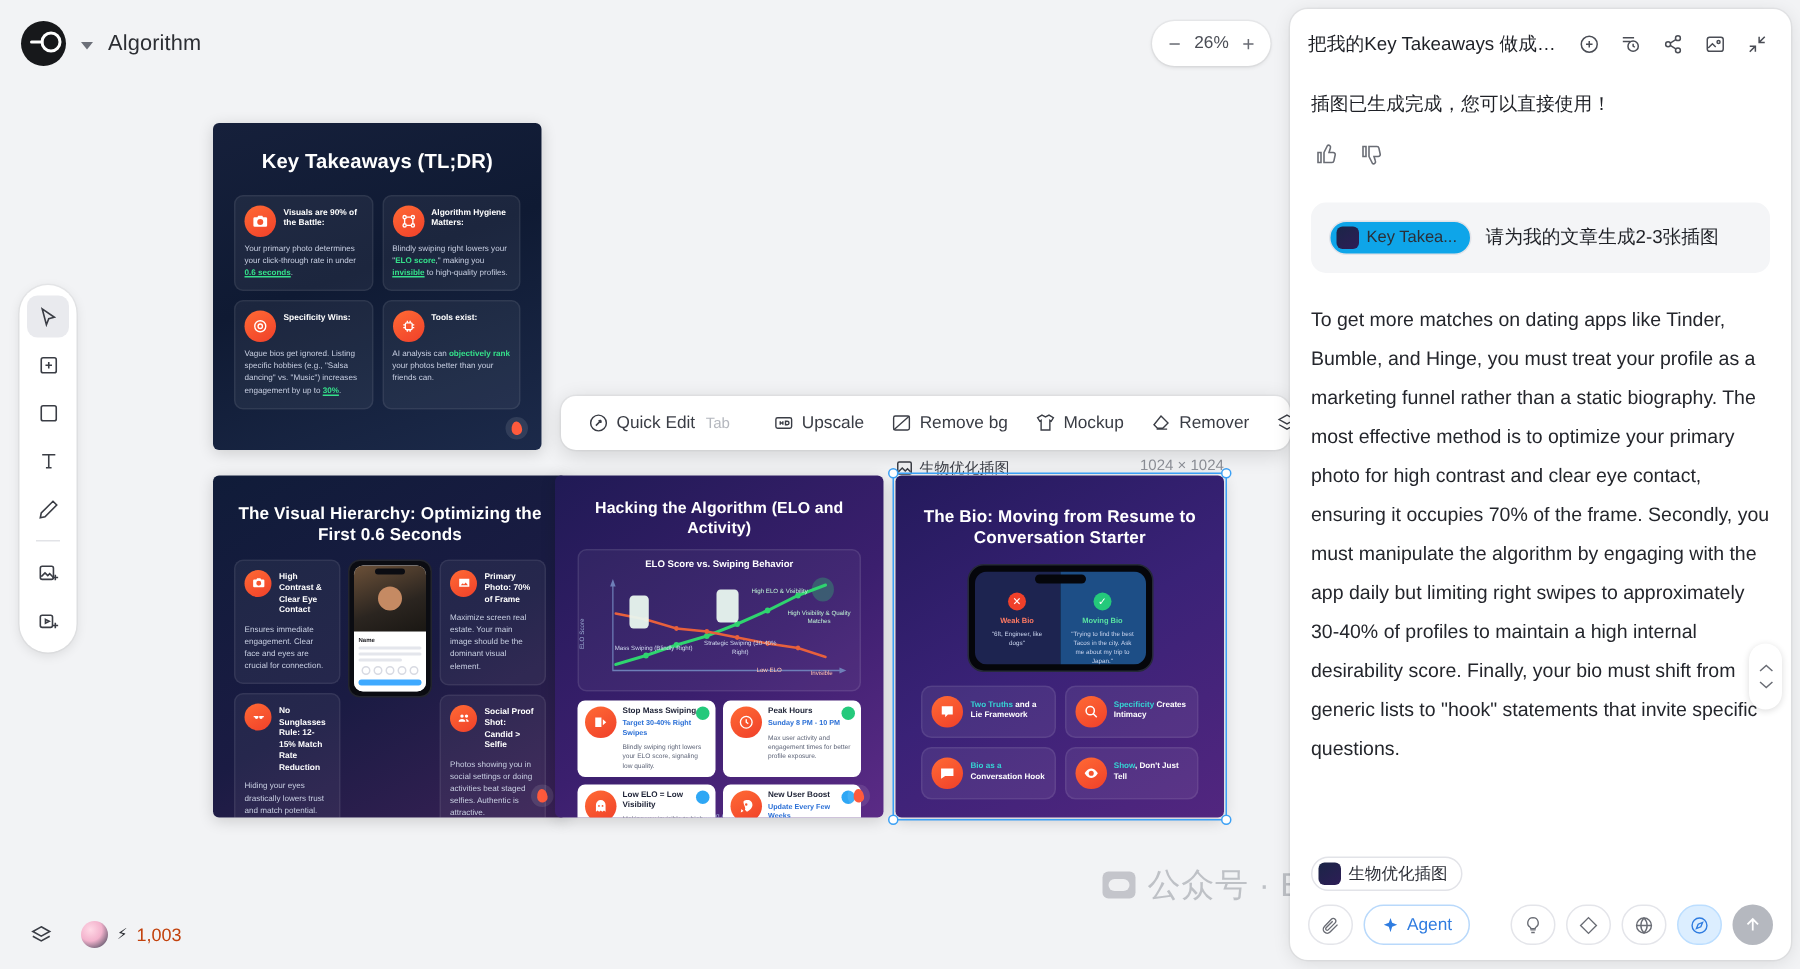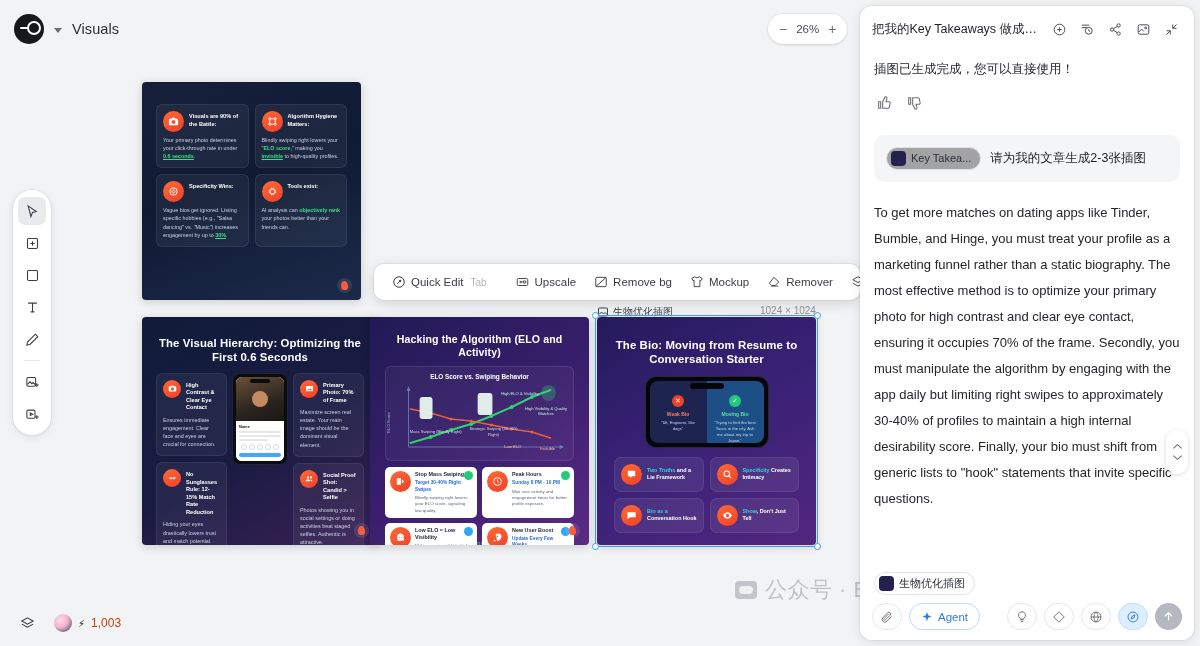--- a/index.html
+++ b/index.html
@@ -285,21 +285,21 @@
     display: flex; gap: 7px; font-size: 11.5px; color: #2d3038; margin-top: 6px; line-height: 1.5;
   }
   .bullet-line .dot { width: 3px; height: 3px; border-radius: 50%; background: #2d3038; margin-top: 7px; flex: 0 0 auto; }
   .done-line { font-size: 12.5px; color: #1e2026; margin-top: 14px; line-height: 1.5; }
   .fb-row { display: flex; gap: 14px; margin-top: 16px; padding-left: 2px; }
   .fb { width: 16px; height: 16px; cursor: pointer; }
 
   .userblock { margin-top: 24px; background: #f4f5f7; border-radius: 10px; padding: 12px; }
   .chip-row { display: flex; align-items: center; gap: 9px; }
   .chip {
-    display: inline-flex; align-items: center; gap: 5px; background: #a3a3a3;
+    display: inline-flex; align-items: center; gap: 5px; background: #0ea5e9;
     border: 1px solid #e2e3e8; border-radius: 13px; padding: 3px 9px 3px 4px;
     font-size: 11px; color: #2c2f37; max-width: 116px;
   }
   .chip-thumb {
     width: 15px; height: 15px; border-radius: 4px; flex: 0 0 auto;
     background: linear-gradient(145deg,#1b2547,#2d1d56);
   }
   .chip-txt { overflow: hidden; text-overflow: ellipsis; white-space: nowrap; }
   .user-ask { font-size: 12.5px; color: #1e2026; }
   .assist-para {
@@ -338,20 +338,21 @@
 </style>
 </head>
 <body>
 
 <div class="app">
 
   <div class="canvas">
 
     <div class="card grad-key" id="card-key">
       <div class="card-inner">
+        <div class="c-title">Key Takeaways (TL;DR)</div>
         <div class="tiles">
 
           <div class="tile">
             <div class="tile-head">
               <div class="bubble">
                 <svg width="11" height="11" viewBox="0 0 24 24" fill="#fff">
                     <path d="M9 4l-1.2 2H4a2 2 0 00-2 2v10a2 2 0 002 2h16a2 2 0 002-2V8a2 2 0 00-2-2h-3.8L15 4H9zm3 4.6a4.4 4.4 0 110 8.8 4.4 4.4 0 010-8.8z"></path>
                   </svg>
               </div>
               <div class="tile-h">Visuals are 90% of the Battle:</div>
@@ -721,21 +722,21 @@
 
     <div class="watermark">
       <div class="wm-ico"></div>
       <span>公众号 · EasyGlobe出海</span>
     </div>
   </div>
 
   <div class="topbar">
     <div class="avatar"></div>
     <div class="caret-down"></div>
-    <div class="doc-title">Visuals</div>
+    <div class="doc-title">Algorithm</div>
   </div>
 
   <div class="zoomctl">
     <span class="sgn">−</span>
     <span class="lvl">26%</span>
     <span class="sgn">+</span>
   </div>
 
   <div class="rail">
     <div class="tool active">

